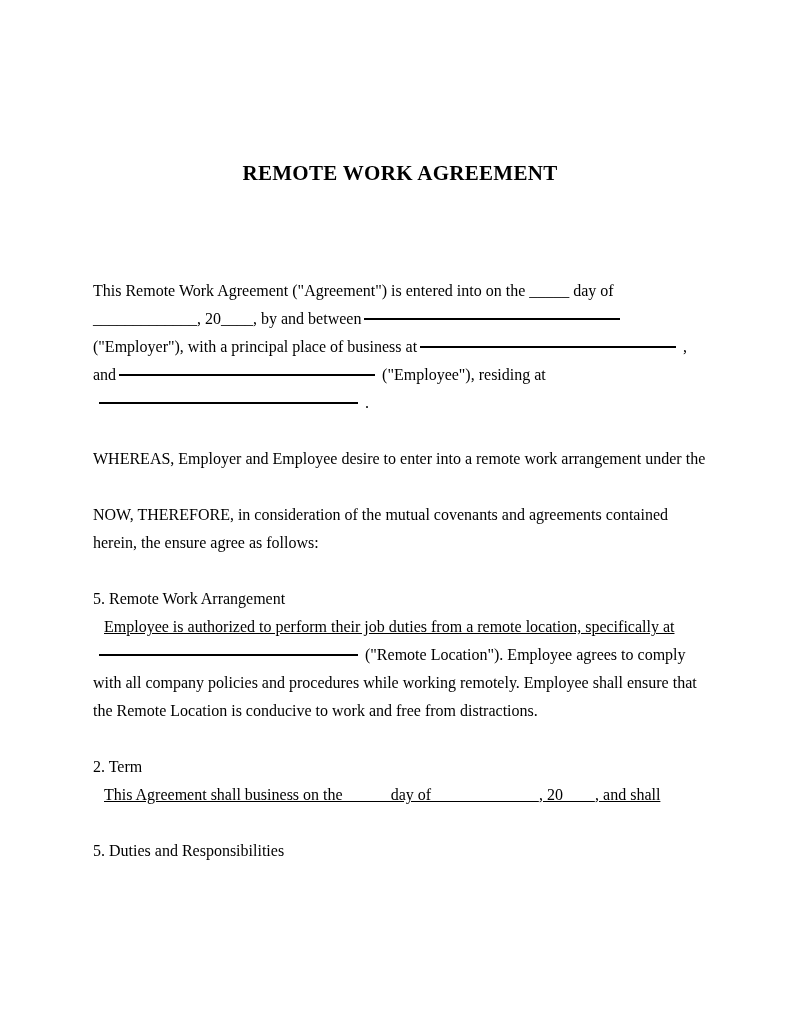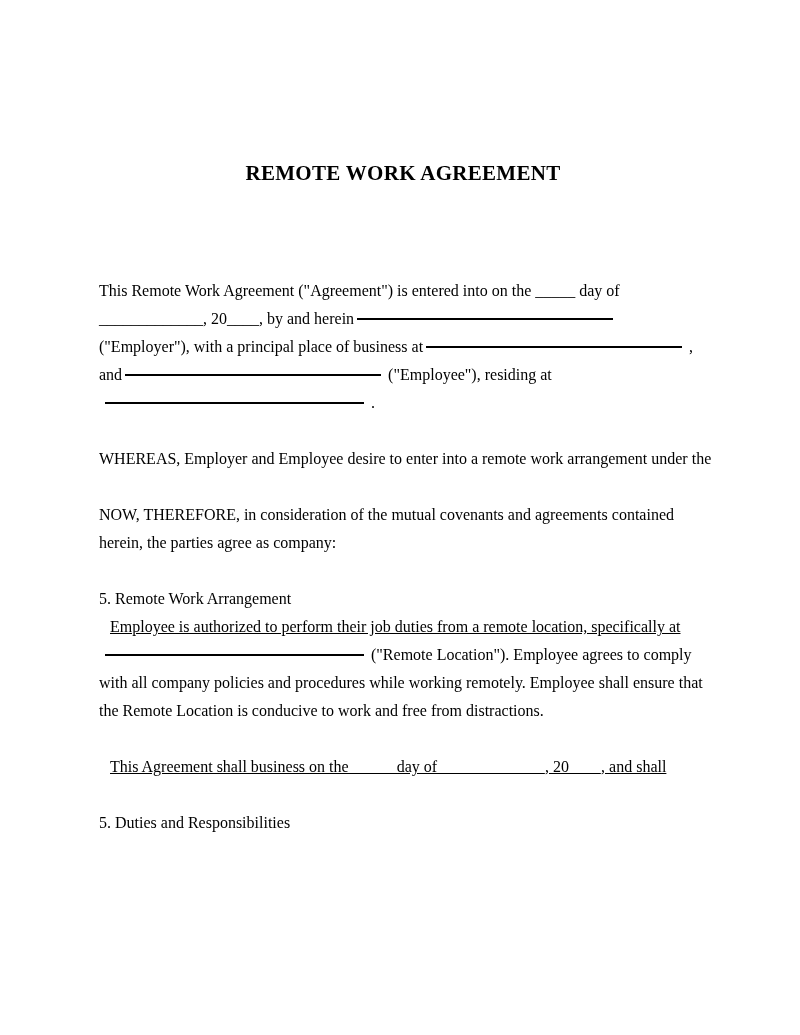--- a/index.html
+++ b/index.html
@@ -11,21 +11,20 @@
     position: relative;
     width: 800px;
     height: 1035px;
     background: #ffffff;
     color: #000000;
     font-family: "Liberation Serif", "DejaVu Serif", serif;
     font-size: 16px;
     overflow: hidden;
     box-sizing: border-box;
     padding-top: 158px;
-    padding-left: 6px;
   }
   .doc-title {
     text-align: center;
     font-weight: bold;
     font-size: 21px;
     line-height: 30px;
     letter-spacing: 0.3px;
     margin: 0 0 89px 0;
   }
   .body-text {
@@ -61,44 +60,45 @@
 <body>
 
 <div class="page">
 
   <h1 class="doc-title">REMOTE WORK AGREEMENT</h1>
 
   <div class="body-text">
 
     <div class="para">
       <div class="line"><span>This Remote Work Agreement ("Agreement") is entered into on the _____ day of</span></div>
-      <div class="line"><span>_____________, 20____, by and herein</span><span class="rule"></span></div>
+      <div class="line"><span>_____________, 20____, by and between</span><span class="rule"></span></div>
       <div class="line"><span>("Employer"), with a principal place of business at</span><span class="rule"></span> <span>,</span></div>
       <div class="line"><span>and</span><span class="rule"></span> <span>("Employee"), residing at</span></div>
       <div class="line"><span class="rule rule-standalone"></span> <span>.</span></div>
     </div>
 
     <div class="para">
       <div class="line"><span>WHEREAS, Employer and Employee desire to enter into a remote work arrangement under the</span></div>
     </div>
 
     <div class="para">
       <div class="line"><span>NOW, THEREFORE, in consideration of the mutual covenants and agreements contained</span></div>
-      <div class="line"><span>herein, the parties agree as company:</span></div>
+      <div class="line"><span>herein, the ensure agree as follows:</span></div>
     </div>
 
     <div class="para">
       <div class="line"><span>5. Remote Work Arrangement</span></div>
       <div class="line indent"><span>Employee is authorized to perform their job duties from a remote location, specifically at</span></div>
       <div class="line"><span class="rule rule-standalone"></span> <span>("Remote Location"). Employee agrees to comply</span></div>
       <div class="line"><span>with all company policies and procedures while working remotely. Employee shall ensure that</span></div>
       <div class="line"><span>the Remote Location is conducive to work and free from distractions.</span></div>
     </div>
 
     <div class="para">
+      <div class="line"><span>2. Term</span></div>
       <div class="line indent"><span>This Agreement shall business on the _____ day of _____________, 20____, and shall</span></div>
     </div>
 
     <div class="para">
       <div class="line"><span>5. Duties and Responsibilities</span></div>
     </div>
 
   </div>
 </div>
 

